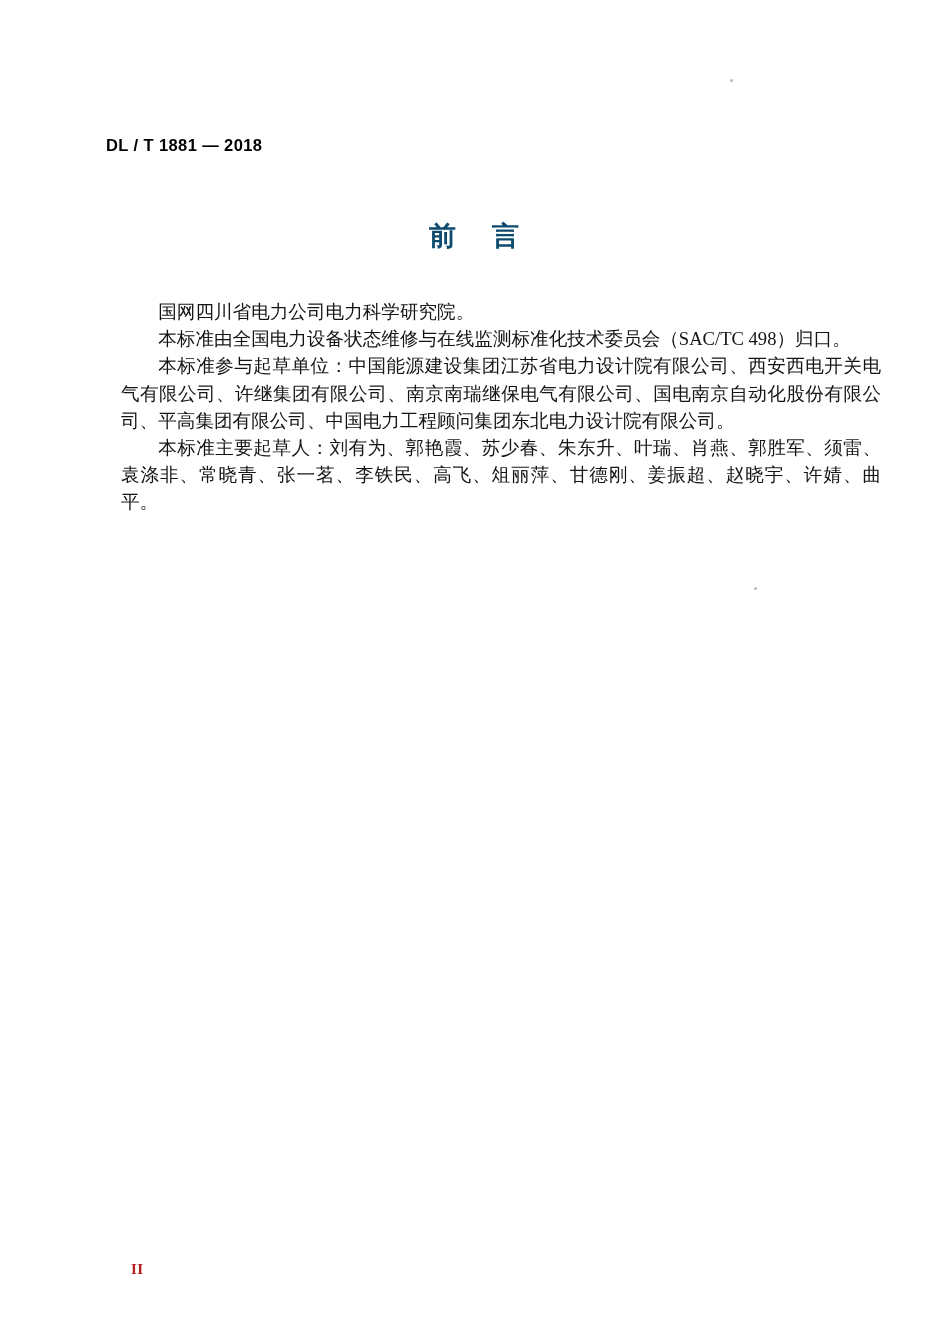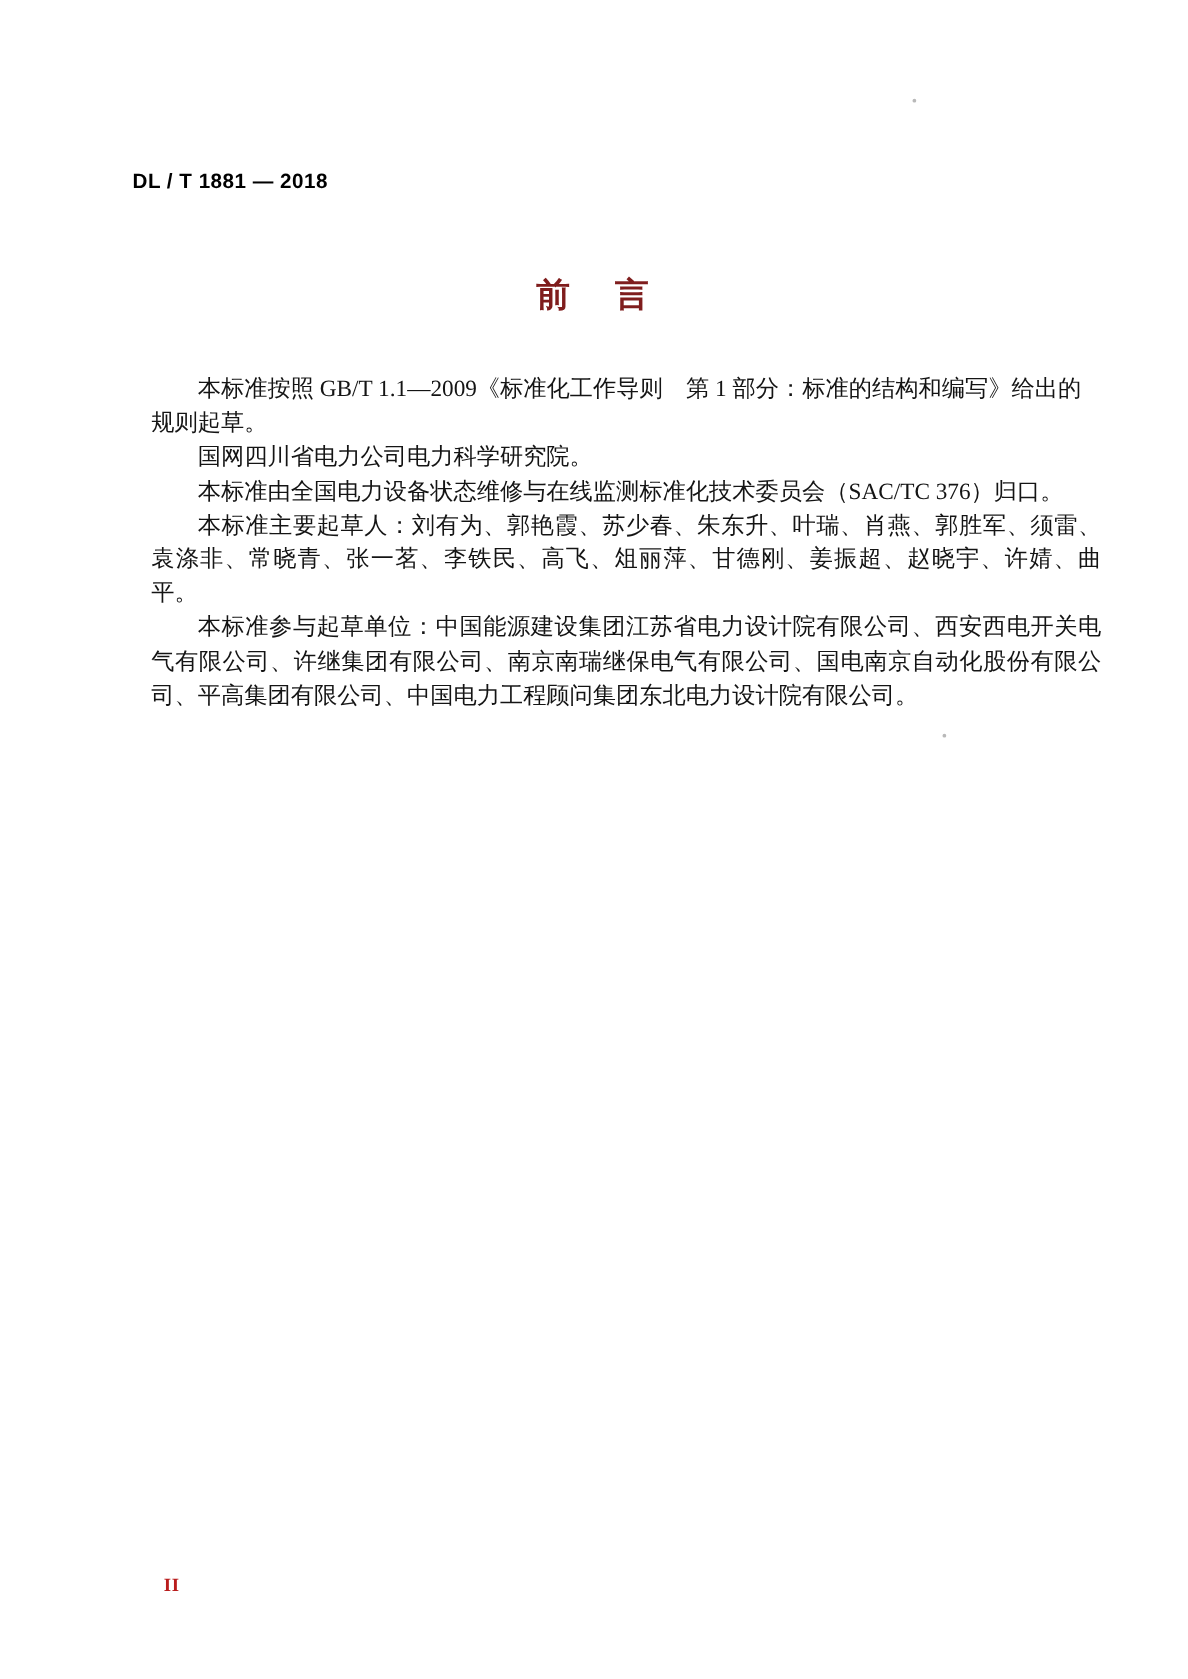--- a/index.html
+++ b/index.html
@@ -36,21 +36,21 @@
   .section-title {
     position: absolute;
     left: 0;
     right: 0;
     top: 203px;
     text-align: center;
     font-family: "DejaVu Sans", "Liberation Sans", sans-serif;
     font-size: 27px;
     font-weight: bold;
     letter-spacing: 2px;
-    color: #7f1d1d;
+    color: #0c4a6e;
   }
   .section-title .gap {
     display: inline-block;
     width: 34px;
   }
 
   
   .body-block {
     position: absolute;
     left: 103px;
@@ -105,22 +105,21 @@
   <div class="speckle s1"></div>
   <div class="speckle s2"></div>
 
   <div class="doc-header">DL / T 1881 — 2018</div>
 
   <div class="section-title">
     <span>前</span><span class="gap"></span><span>言</span>
   </div>
 
   <div class="body-block">
-    <p class="para single">本标准按照 GB/T 1.1—2009《标准化工作导则　第 1 部分：标准的结构和编写》给出的规则起草。</p>
     <p class="para single">国网四川省电力公司电力科学研究院。</p>
-    <p class="para single">本标准由全国电力设备状态维修与在线监测标准化技术委员会（SAC/TC 376）归口。</p>
+    <p class="para single">本标准由全国电力设备状态维修与在线监测标准化技术委员会（SAC/TC 498）归口。</p>
+    <p class="para">本标准参与起草单位：中国能源建设集团江苏省电力设计院有限公司、西安西电开关电气有限公司、许继集团有限公司、南京南瑞继保电气有限公司、国电南京自动化股份有限公司、平高集团有限公司、中国电力工程顾问集团东北电力设计院有限公司。</p>
     <p class="para">本标准主要起草人：刘有为、郭艳霞、苏少春、朱东升、叶瑞、肖燕、郭胜军、须雷、袁涤非、常晓青、张一茗、李铁民、高飞、俎丽萍、甘德刚、姜振超、赵晓宇、许婧、曲平。</p>
-    <p class="para">本标准参与起草单位：中国能源建设集团江苏省电力设计院有限公司、西安西电开关电气有限公司、许继集团有限公司、南京南瑞继保电气有限公司、国电南京自动化股份有限公司、平高集团有限公司、中国电力工程顾问集团东北电力设计院有限公司。</p>
   </div>
 
   <div class="page-number">II</div>
 
 </div>
 
 </body></html>

